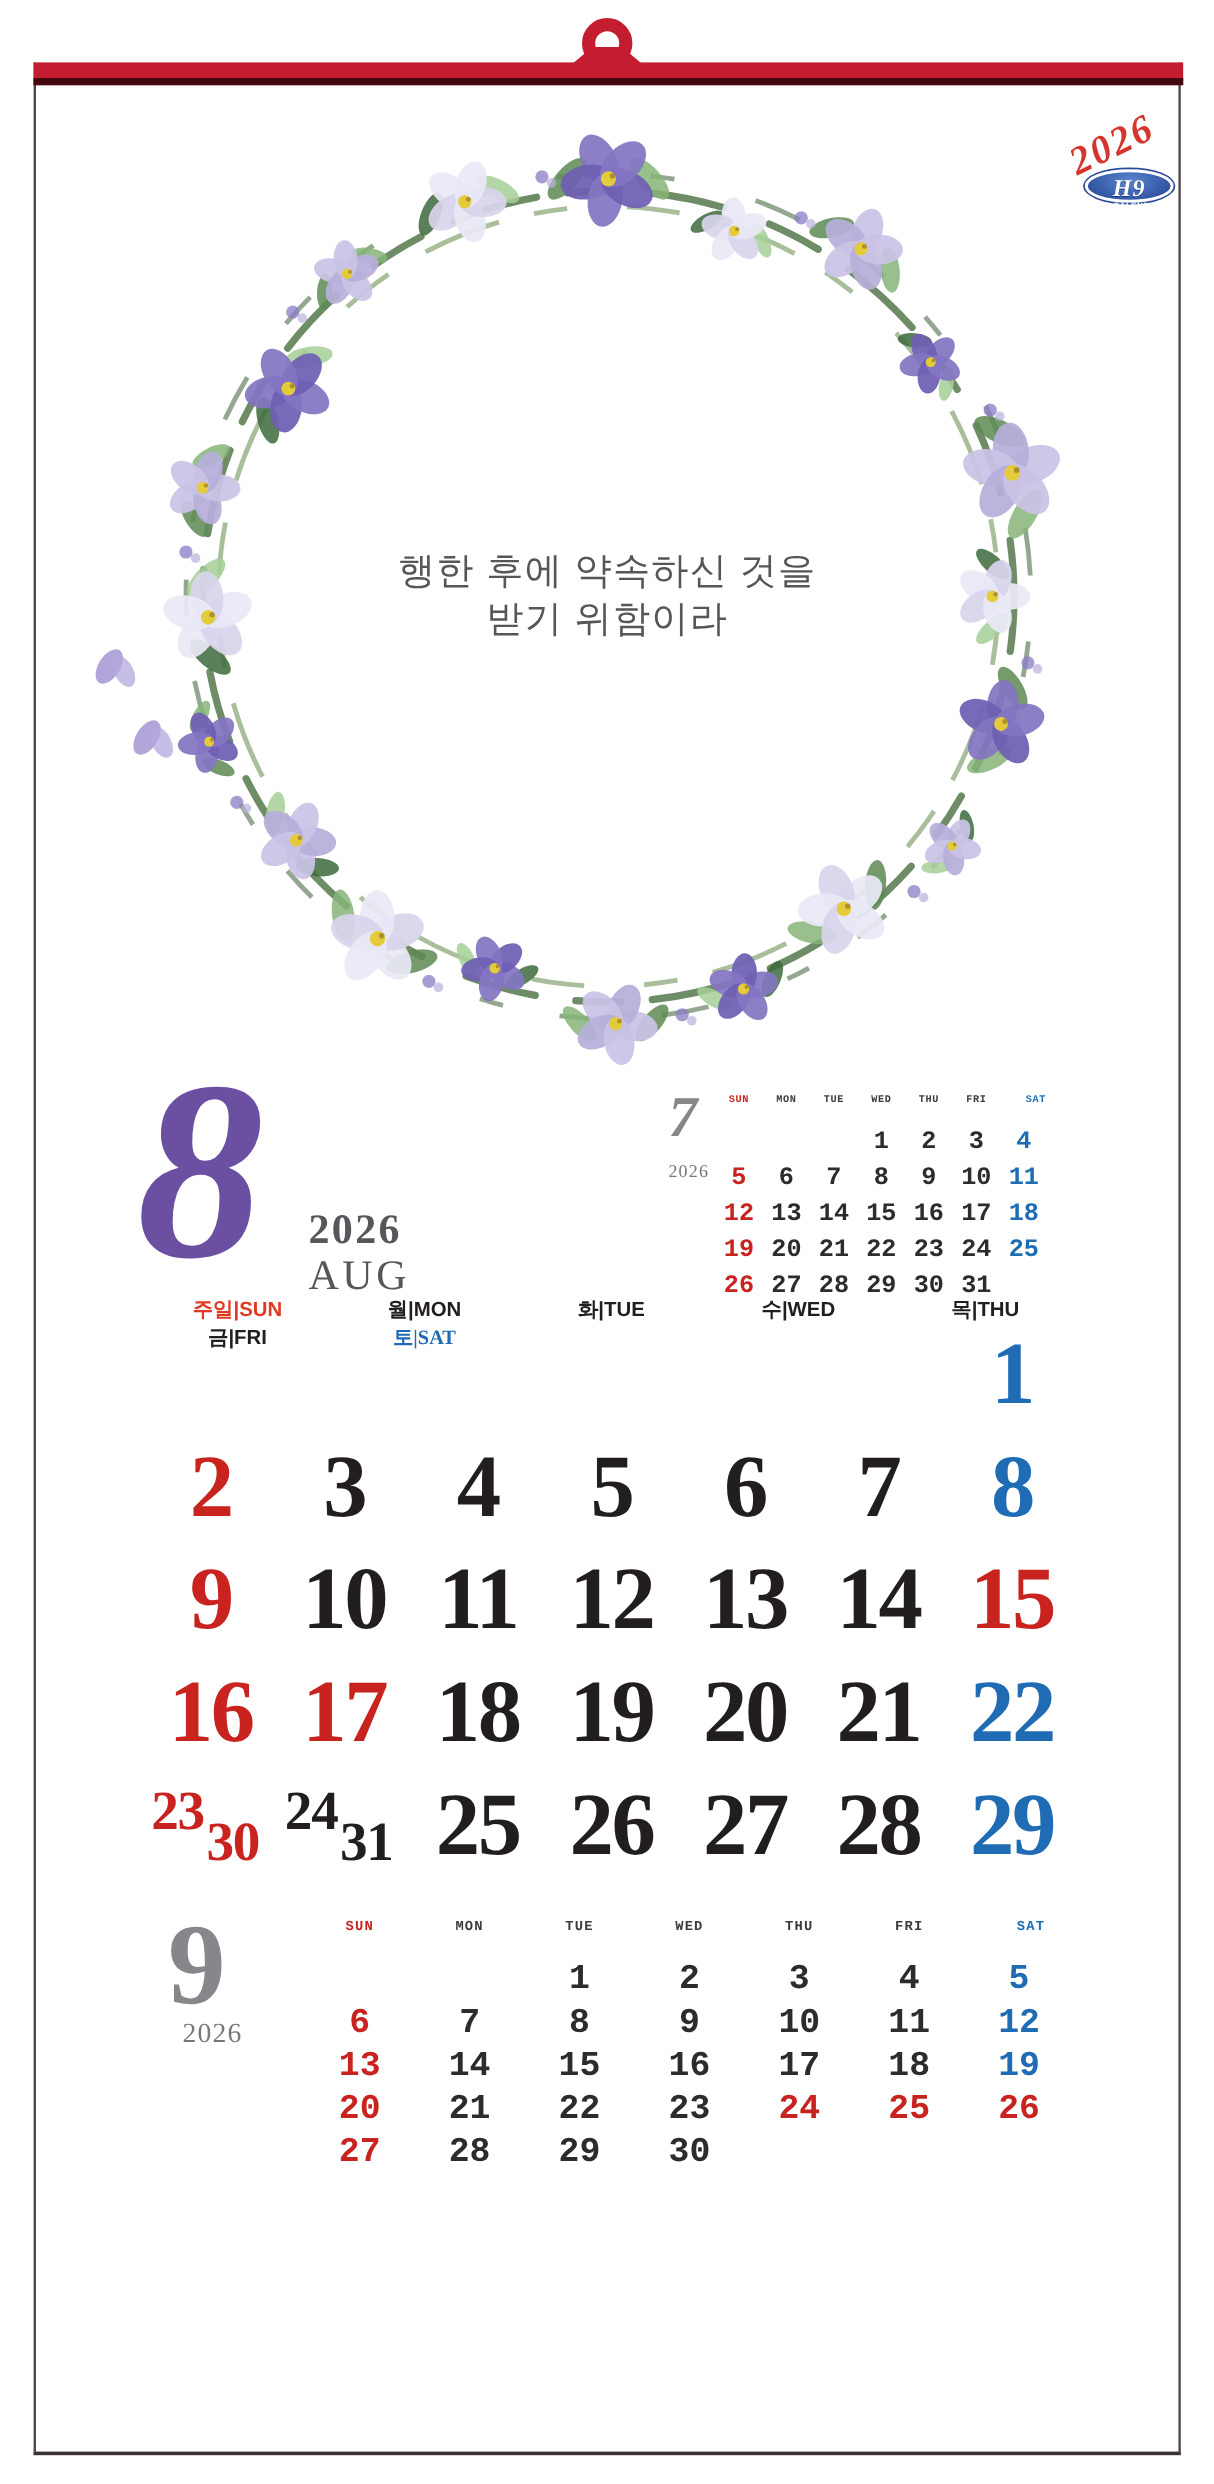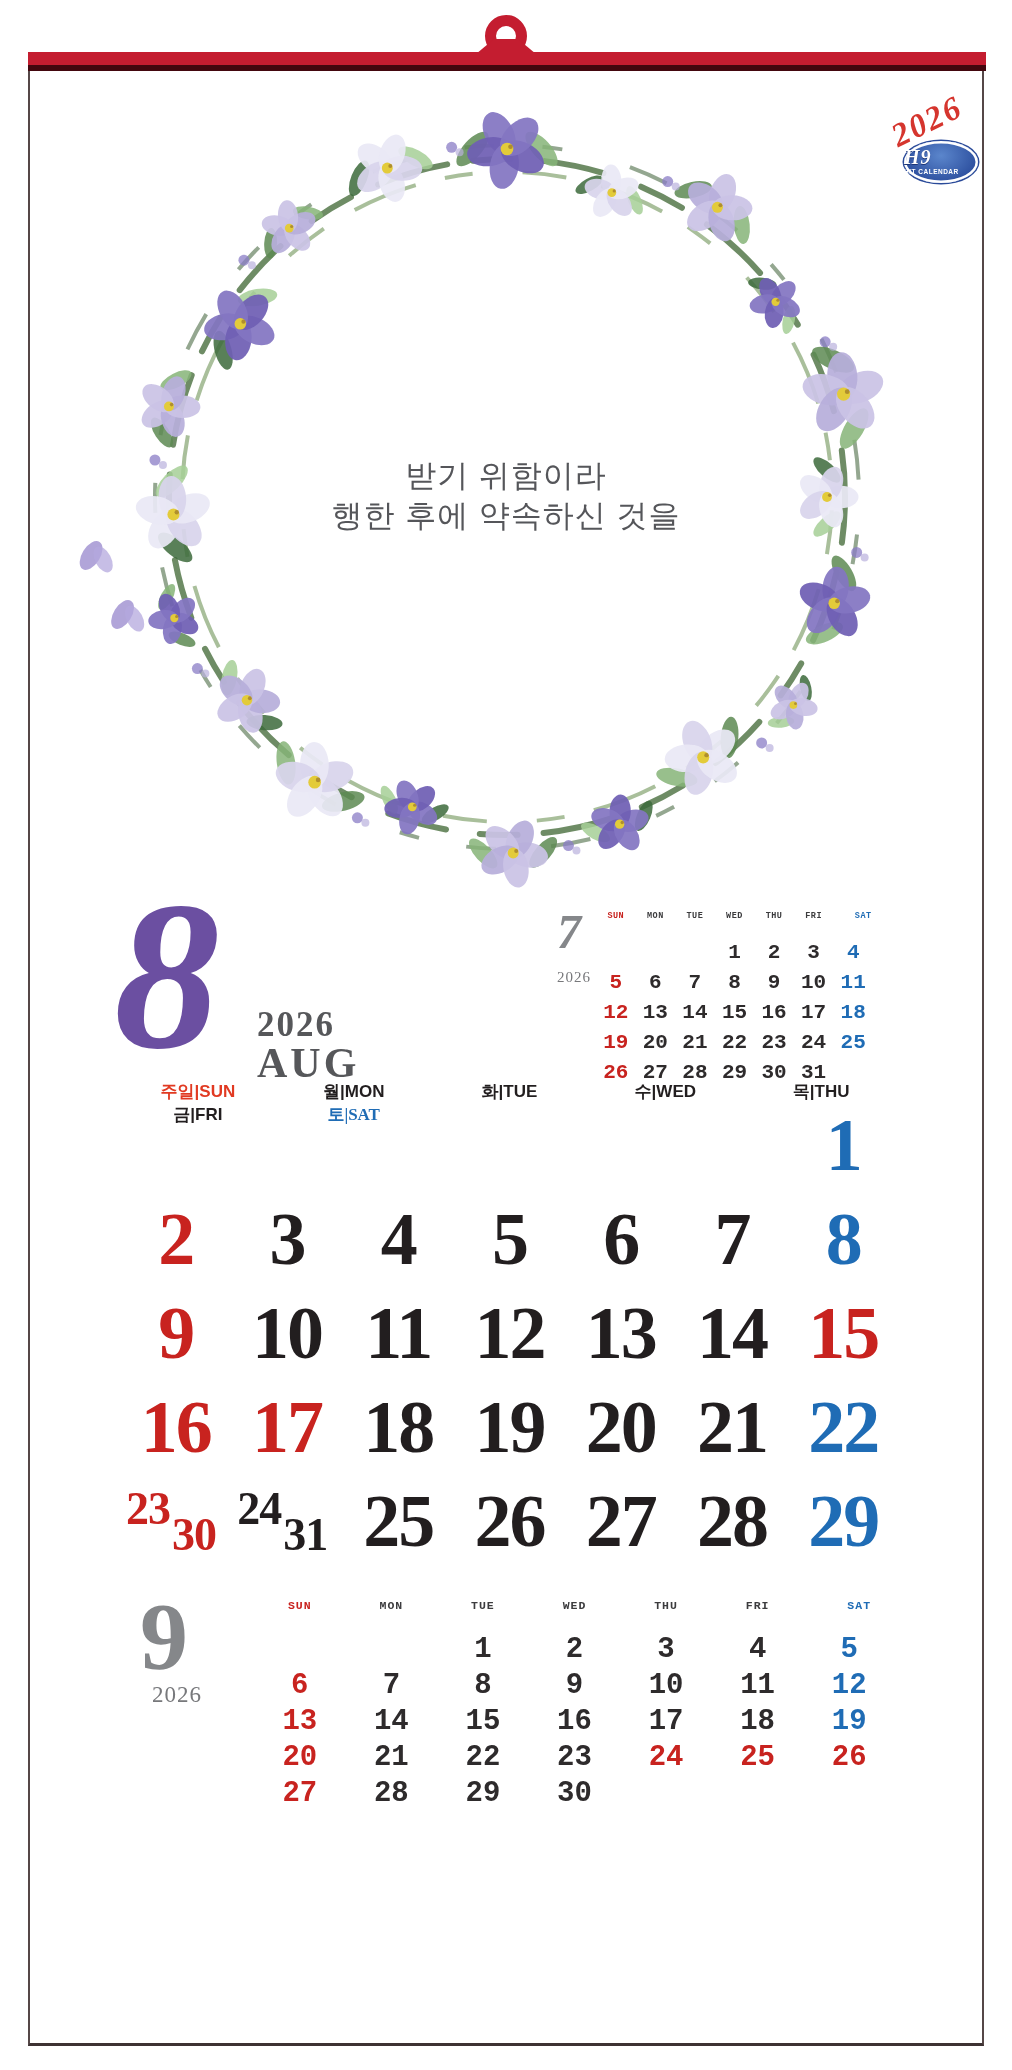--- a/index.html
+++ b/index.html
@@ -12,43 +12,43 @@
   .bar{position:absolute;left:-2px;top:0;width:958px;height:13px;background:var(--bar-red);
        border-bottom:6px solid var(--bar-shadow);z-index:6;}
   .ring{position:absolute;left:50%;top:-37px;transform:translateX(-50%);width:42px;height:42px;
         border-radius:50%;border:11px solid var(--bar-red);background:#fff;box-sizing:border-box;z-index:4;}
   .ring-base{position:absolute;left:50%;top:-13px;transform:translateX(-50%);width:60px;height:15px;
         background:var(--bar-red);clip-path:polygon(30% 0,70% 0,100% 100%,0 100%);z-index:5;}
   
   .badge{position:absolute;left:858px;top:33px;width:115px;height:115px;z-index:7;}
   .badge-year{position:absolute;left:2px;top:18px;font:700 italic 33px "Liberation Serif",serif;
         color:#d5352e;transform:rotate(-26deg);letter-spacing:2px;}
-  .badge-oval{position:absolute;left:16px;top:56px;width:74px;height:42px;border-radius:50%;
+  .badge-oval{position:absolute;left:16px;top:56px;width:74px;height:28px;border-radius:50%;
         background:radial-gradient(ellipse at 50% 35%,#5b86cc 0%,#2e51a0 70%,#23418c 100%);
-        box-shadow:inset 0 0 0 2.5px #ffffff,0 0 0 1.5px #2a4a99;}
+        box-shadow:inset 0 0 0 2.5px #ffffff,0 0 0 1.5px #2a4a99;text-align:center;}
   .badge-logo{display:block;margin-top:5px;font:700 italic 20px "Liberation Serif",serif;color:#fff;
         text-shadow:0 1px 0 #1c3576;letter-spacing:1px;}
   .badge-sub{display:block;margin-top:-1px;font:700 6.5px "Liberation Sans",sans-serif;color:#fff;
         letter-spacing:.5px;white-space:nowrap;}
   
   .wreath{position:absolute;left:40px;top:50px;width:874px;height:800px;z-index:1;}
   .art-title{position:absolute;left:0;top:262px;width:100%;text-align:center;z-index:3;
         font-family:"Liberation Sans","DejaVu Sans",sans-serif;font-weight:900;font-size:118px;
         letter-spacing:14px;color:#342c27;line-height:1.1;}
   .verse{position:absolute;left:0;top:404px;width:100%;text-align:center;z-index:3;
         color:#55565a;font-family:"Liberation Sans","DejaVu Sans",sans-serif;}
   .verse-line{font-size:31px;line-height:40px;letter-spacing:1px;}
   .verse-ref{margin-top:7px;font-size:24px;color:#5c5d60;}
   
   .big-month{position:absolute;left:84px;top:818px;font:700 italic 212px "Liberation Serif",serif;
         color:var(--purple);line-height:1;z-index:2;}
   .year-abbr{position:absolute;left:227px;top:953px;font-family:"Liberation Serif",serif;
         color:#56575a;z-index:3;}
   .year-abbr .yr{font-size:35px;font-weight:600;letter-spacing:2px;line-height:40px;}
-  .year-abbr .ab{font-size:42px;font-weight:700;letter-spacing:3px;line-height:36px;}
+  .year-abbr .ab{font-size:35px;font-weight:400;letter-spacing:3px;line-height:36px;}
   
   .mini-num{position:absolute;font-family:"Liberation Serif",serif;color:#85878a;line-height:1;z-index:2;}
   .mini7{left:527px;top:856px;font-size:48px;font-style:italic;font-weight:600;}
   .mini9{left:110px;top:1537px;font-size:96px;font-weight:600;}
   .mini-year{position:absolute;font-family:"Liberation Serif",serif;color:#77787b;z-index:2;}
   .mini7y{left:527px;top:917px;font-size:15px;letter-spacing:1px;}
   .mini9y{left:122px;top:1630px;font-size:23px;letter-spacing:1px;}
   .mini-grid{position:absolute;display:grid;z-index:2;font-family:Liberation Mono, monospace;}
   .mg-prev{left:566px;top:855px;width:277px;grid-template-columns:repeat(7,1fr);grid-auto-rows:30px;}
   .mg-prev .mh{font-size:8.5px;font-weight:700;letter-spacing:.5px;height:18px;}
@@ -295,22 +295,22 @@
         <circle cx="92.93924903963125" cy="362.99692400325057" r="4" fill="#b9b0dd" opacity="0.7"></circle>
         <circle cx="173.9267317810025" cy="158.12776534896415" r="5.5" fill="#8a7cc6" opacity="0.75"></circle>
         <circle cx="181.9267317810025" cy="163.12776534896415" r="4" fill="#b9b0dd" opacity="0.7"></circle>
         <ellipse cx="52.565488102859774" cy="512.5334252985401" rx="9" ry="16" fill="#9d8fd0" opacity="0.8" transform="rotate(32 52.565488102859774 512.5334252985401)"></ellipse>
         <ellipse cx="64.56548810285977" cy="516.5334252985401" rx="8" ry="14" fill="#b4a8de" opacity="0.75" transform="rotate(-28 64.56548810285977 516.5334252985401)"></ellipse>
         <ellipse cx="21.08741112854051" cy="453.45270240322753" rx="9" ry="16" fill="#9d8fd0" opacity="0.8" transform="rotate(32 21.08741112854051 453.45270240322753)"></ellipse>
         <ellipse cx="33.08741112854051" cy="457.45270240322753" rx="8" ry="14" fill="#b4a8de" opacity="0.75" transform="rotate(-28 33.08741112854051 457.45270240322753)"></ellipse>
       </svg>
 
     <div class="verse">
+      <div class="verse-line">행한 후에 약속하신 것을</div>
       <div class="verse-line">받기 위함이라</div>
-      <div class="verse-line">행한 후에 약속하신 것을</div>
     </div>
 
     <div class="big-month">8</div>
     <div class="year-abbr">
       <div class="yr">2026</div>
       <div class="ab">AUG</div>
     </div>
 
     <div class="mini-num mini7">7</div>
     <div class="mini-year mini7y">2026</div>

